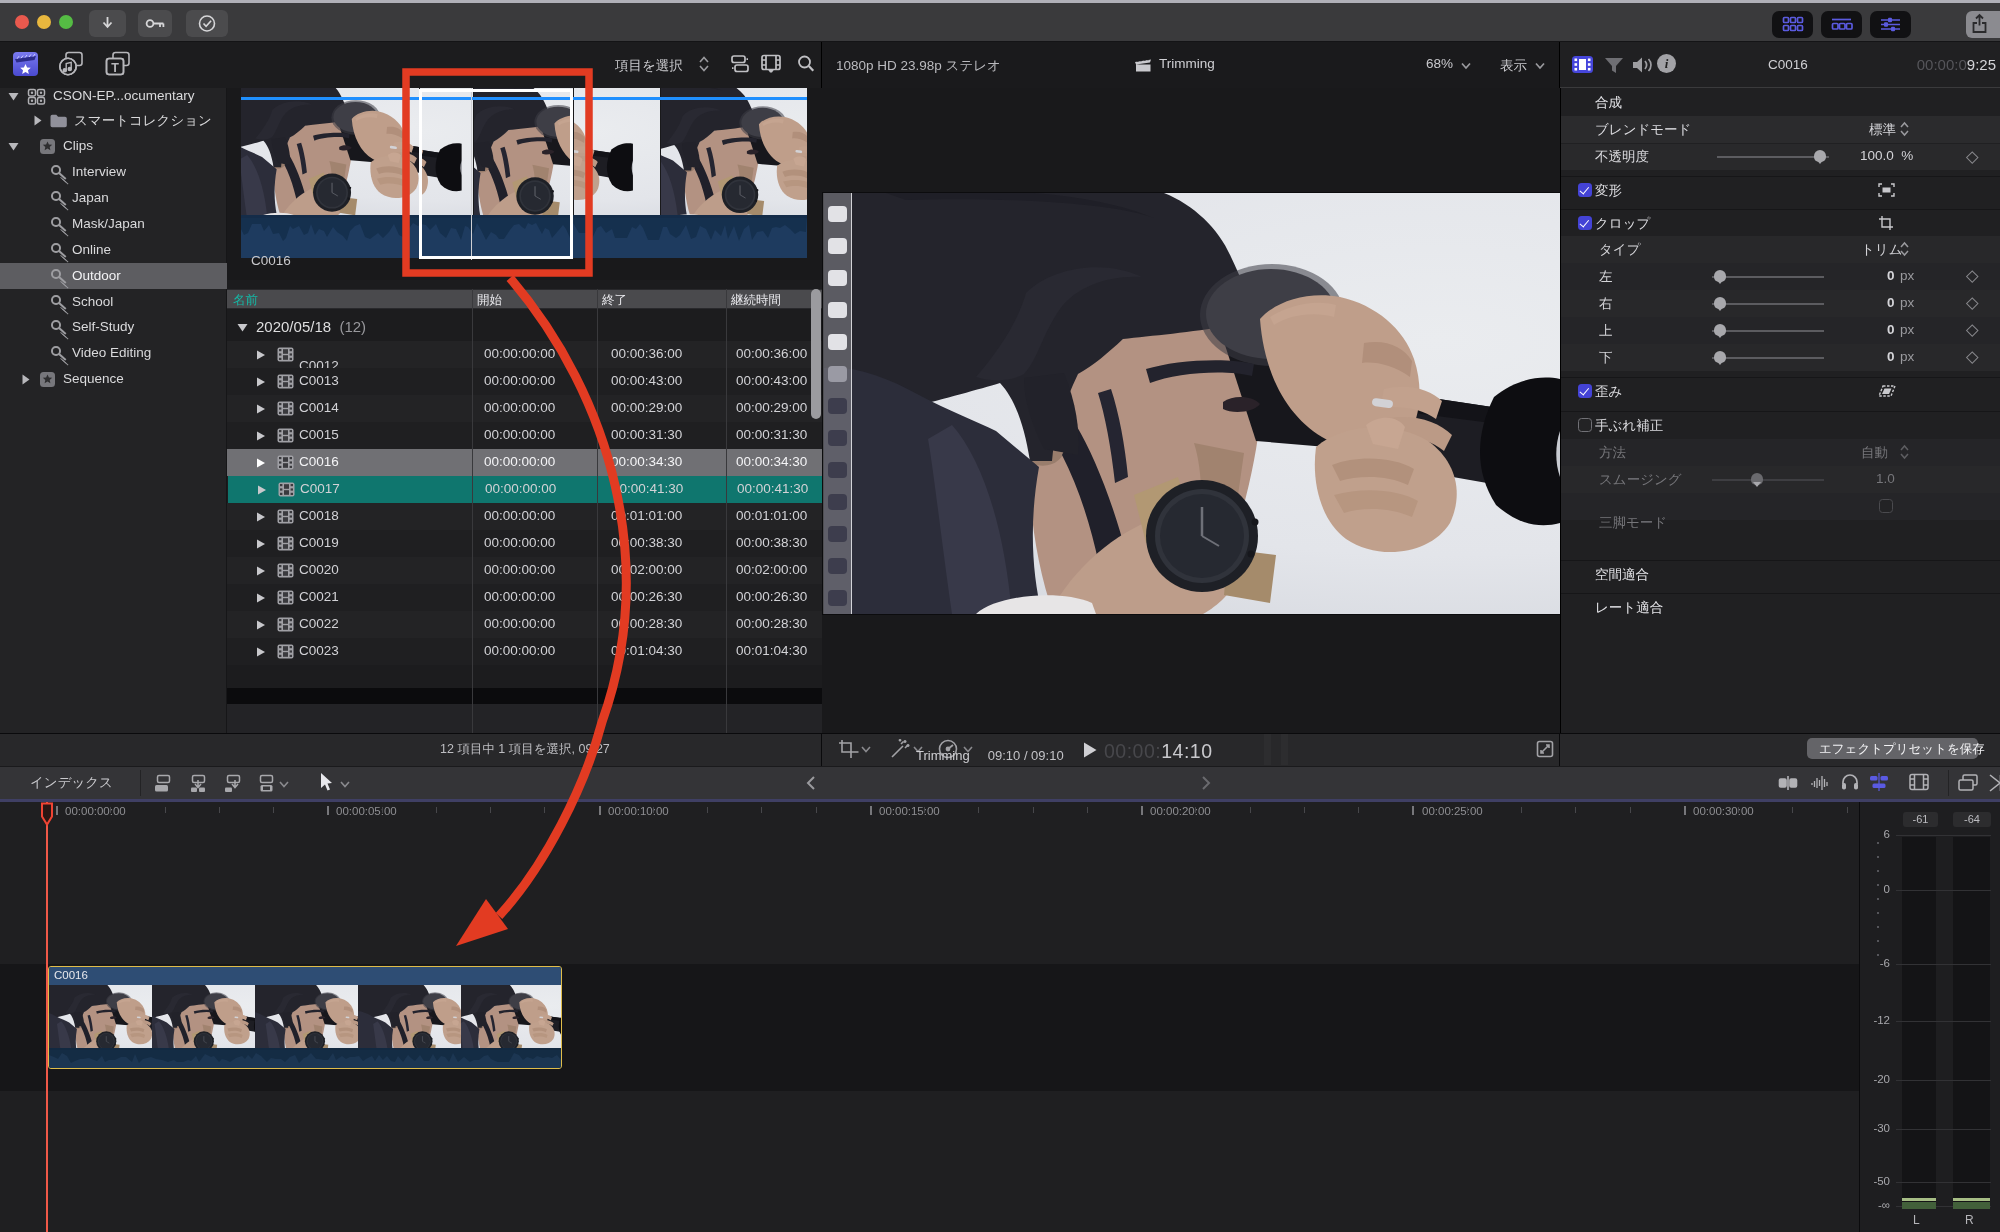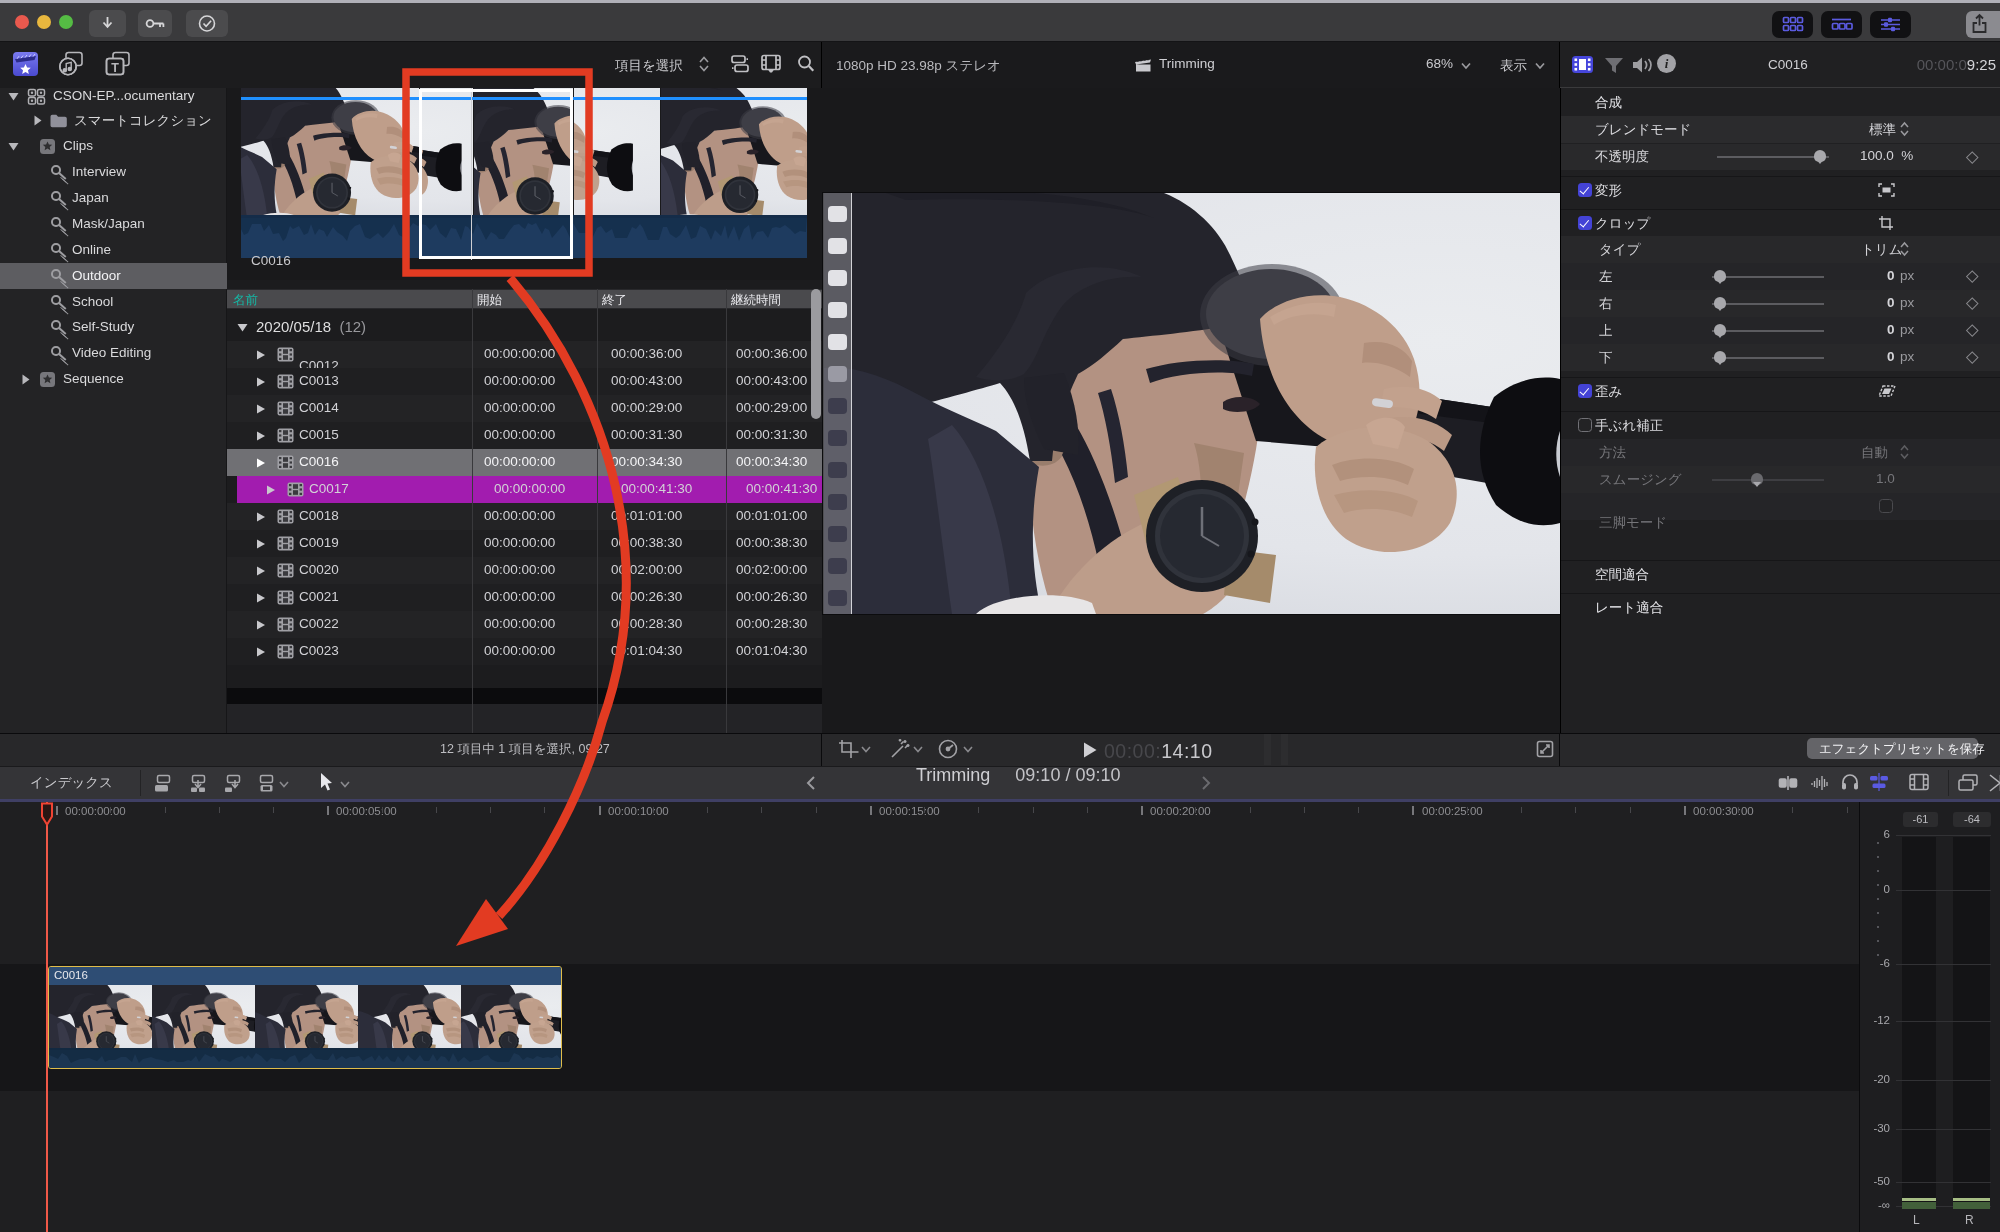--- a/index.html
+++ b/index.html
@@ -448,21 +448,21 @@
           <path d="M1,0.5 l8,4.5 -8,4.5 Z" fill="#ffffff"></path>
         </svg>
  <svg class="abs" style="left:50px;top:6px" width="17" height="15">
           <use href="#fico"></use>
         </svg>
  <div class="txt" style="left:72px;top:5px;font-size:13.5px;color:#f4f4f6">C0016</div>
  <div class="txt" style="left:257px;top:5px;font-size:13.5px;color:#f4f4f6">00:00:00:00</div>
  <div class="txt" style="left:384px;top:5px;font-size:13.5px;color:#f4f4f6">00:00:34:30</div>
  <div class="txt" style="left:509px;top:5px;font-size:13.5px;color:#f4f4f6">00:00:34:30</div>
 </div>
-<div class="abs" style="left:10px;top:388px;width:595px;height:27px;background:#a21caf">
+<div class="abs" style="left:1px;top:388px;width:595px;height:27px;background:#0f766e">
  <svg class="abs" style="left:29px;top:9px" width="10" height="10" viewBox="0 0 10 10">
           <path d="M1,0.5 l8,4.5 -8,4.5 Z" fill="#c8c8cc"></path>
         </svg>
  <svg class="abs" style="left:50px;top:6px" width="17" height="15">
           <use href="#fico"></use>
         </svg>
  <div class="txt" style="left:72px;top:5px;font-size:13.5px;color:#d2d2d6">C0017</div>
  <div class="txt" style="left:257px;top:5px;font-size:13.5px;color:#d2d2d6">00:00:00:00</div>
  <div class="txt" style="left:384px;top:5px;font-size:13.5px;color:#d2d2d6">00:00:41:30</div>
  <div class="txt" style="left:509px;top:5px;font-size:13.5px;color:#d2d2d6">00:00:41:30</div>
@@ -768,21 +768,21 @@
   </svg>
 <svg class="abs" style="left:316px;top:771px" width="18" height="22" viewBox="0 0 18 22">
     <path d="M5,2 L5,17 L9,13.5 L11.5,19.5 L14,18.5 L11.5,12.5 L16,12 Z" fill="#e8e8ec"></path>
   </svg>
 <svg class="abs" style="left:339px;top:780px" width="12" height="9" viewBox="0 0 12 9">
     <path d="M2,2 l4,4.5 4,-4.5" fill="none" stroke="#8a8a8e" stroke-width="1.6"></path>
   </svg>
 <svg class="abs" style="left:805px;top:775px" width="12" height="16" viewBox="0 0 12 16">
     <path d="M9,2 L3,8 l6,6" fill="none" stroke="#9a9a9e" stroke-width="2"></path>
   </svg>
-<div class="txt" style="left:916px;top:765px;font-size:18px;color:#cfcfd3">Trimming&nbsp;&nbsp;&nbsp;&nbsp;&nbsp;<span style="color:#c3c3c7">09:10 / 09:10</span></div>
+<div class="txt" style="left:916px;top:748px;font-size:13px;color:#cfcfd3">Trimming&nbsp;&nbsp;&nbsp;&nbsp;&nbsp;<span style="color:#c3c3c7">09:10 / 09:10</span></div>
 <svg class="abs" style="left:1200px;top:775px" width="12" height="16" viewBox="0 0 12 16">
     <path d="M3,2 l6,6 -6,6" fill="none" stroke="#6a6a6e" stroke-width="2"></path>
   </svg>
 <svg class="abs" style="left:1778px;top:774px" width="20" height="18" viewBox="0 0 20 18">
     <g stroke="#b2b2b6" stroke-width="1.6" fill="none">
       <rect x="1.5" y="5" width="6.5" height="8" rx="1.2" fill="#b2b2b6"></rect>
       <rect x="12" y="5" width="6.5" height="8" rx="1.2" fill="#b2b2b6"></rect>
       <path d="M10,2 v14"></path>
     </g>
   </svg>

